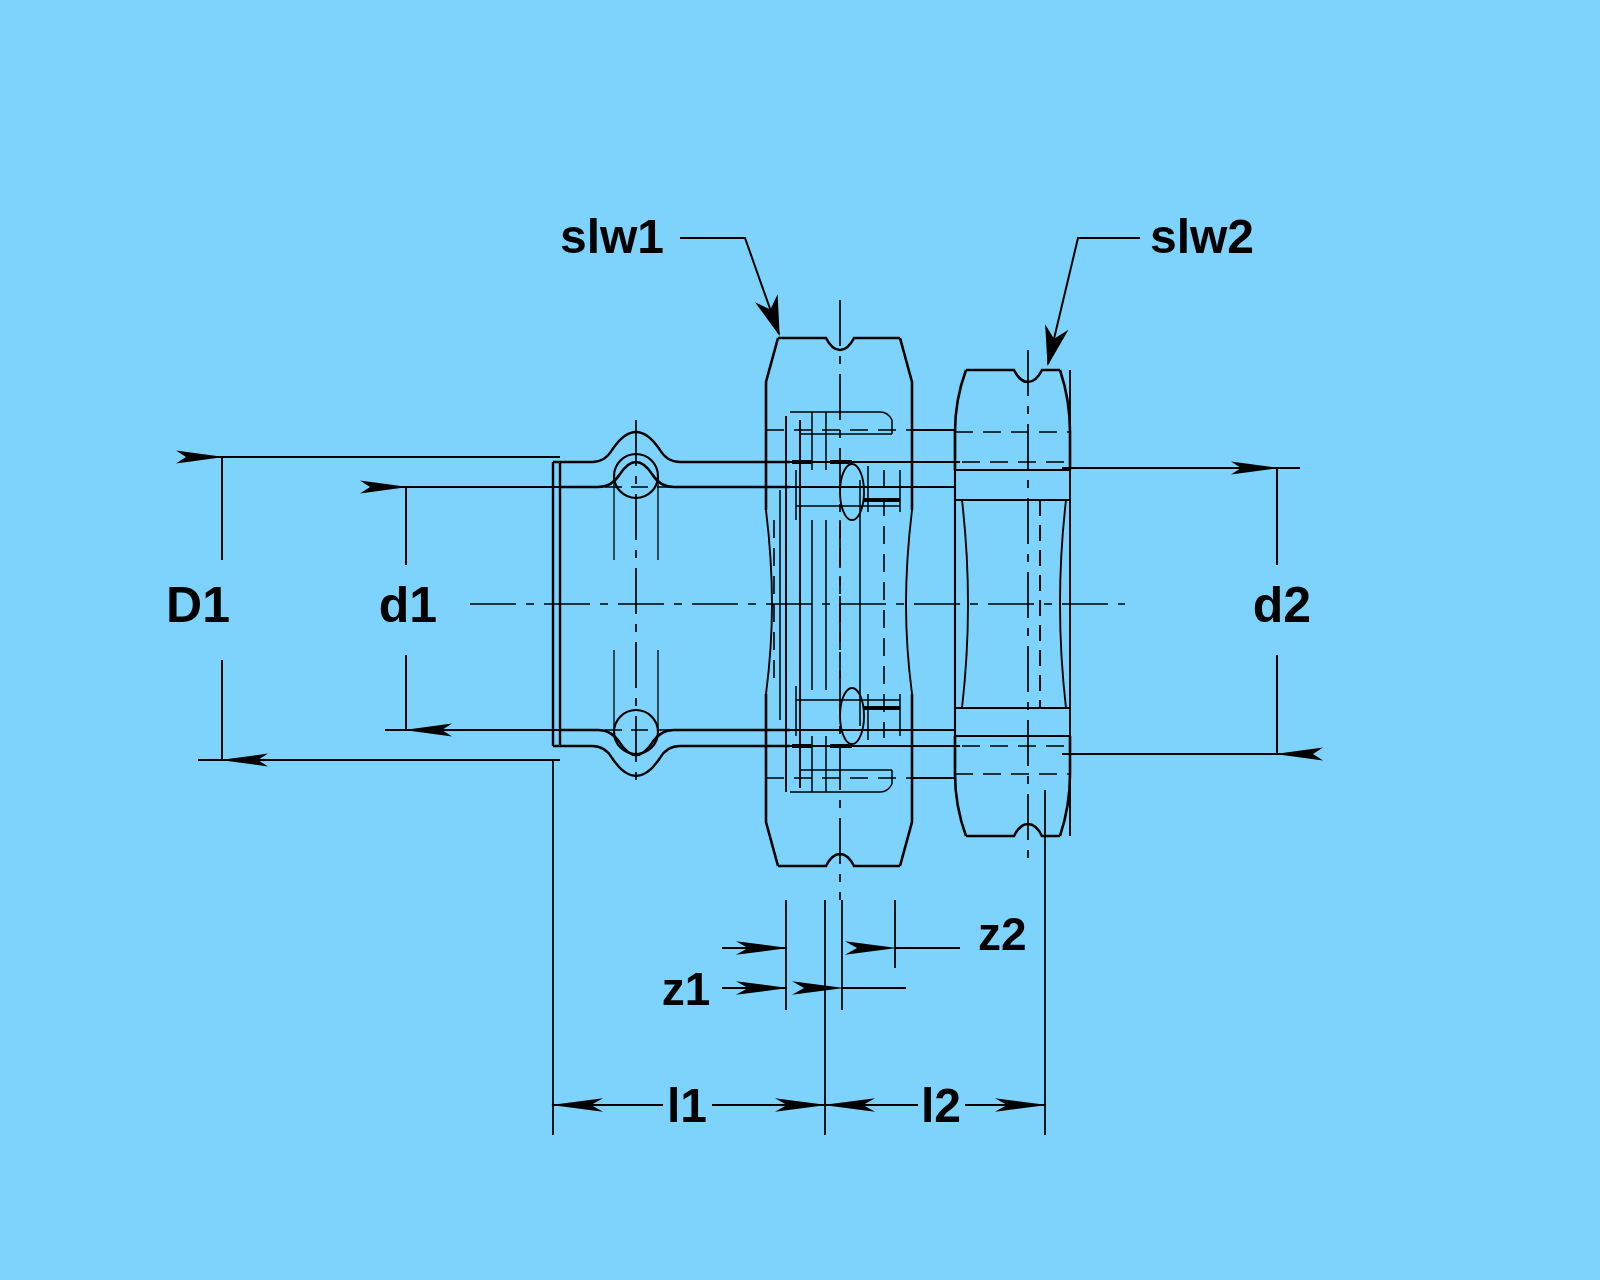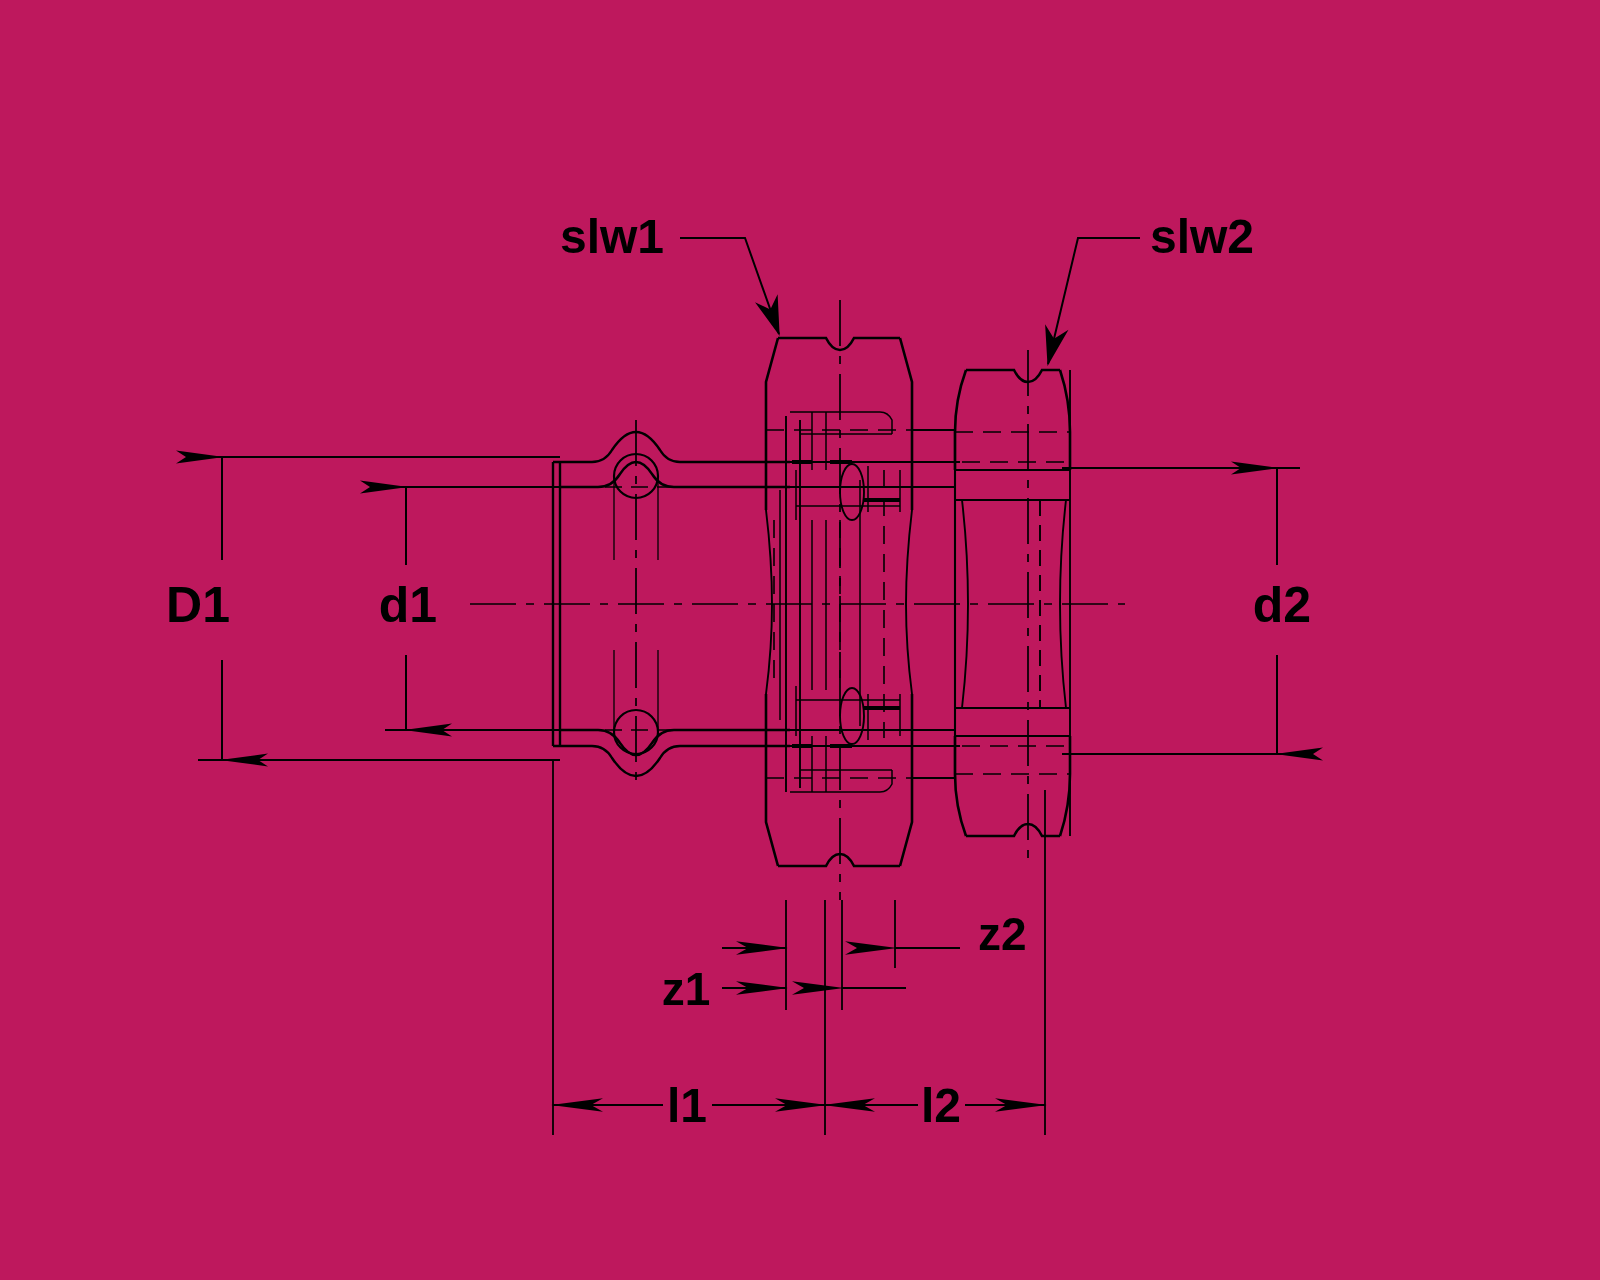--- a/index.html
+++ b/index.html
@@ -1,17 +1,17 @@
 <!DOCTYPE html>
 <html><head>
 <meta charset="utf-8">
 <style>
   html,body{margin:0;padding:0;background:#ffffff;}
   body{width:1600px;height:1280px;overflow:hidden;font-family:"Liberation Sans",sans-serif;}
-  #stage{position:relative;width:1600px;height:1280px;background:#be185d;}
+  #stage{position:relative;width:1600px;height:1280px;background:#7dd3fc;}
   svg#dwg{position:absolute;left:0;top:0;width:1600px;height:1280px;}
   .lbl{font-family:"Liberation Sans",sans-serif;font-weight:bold;fill:#000;}
 </style>
 </head>
 <body>
 
 <div id="stage">
 <svg id="dwg" viewBox="0 0 1600 1280">
   <defs>
     <marker id="arrUp" markerWidth="12" markerHeight="26" refX="6" refY="1" orient="auto">

